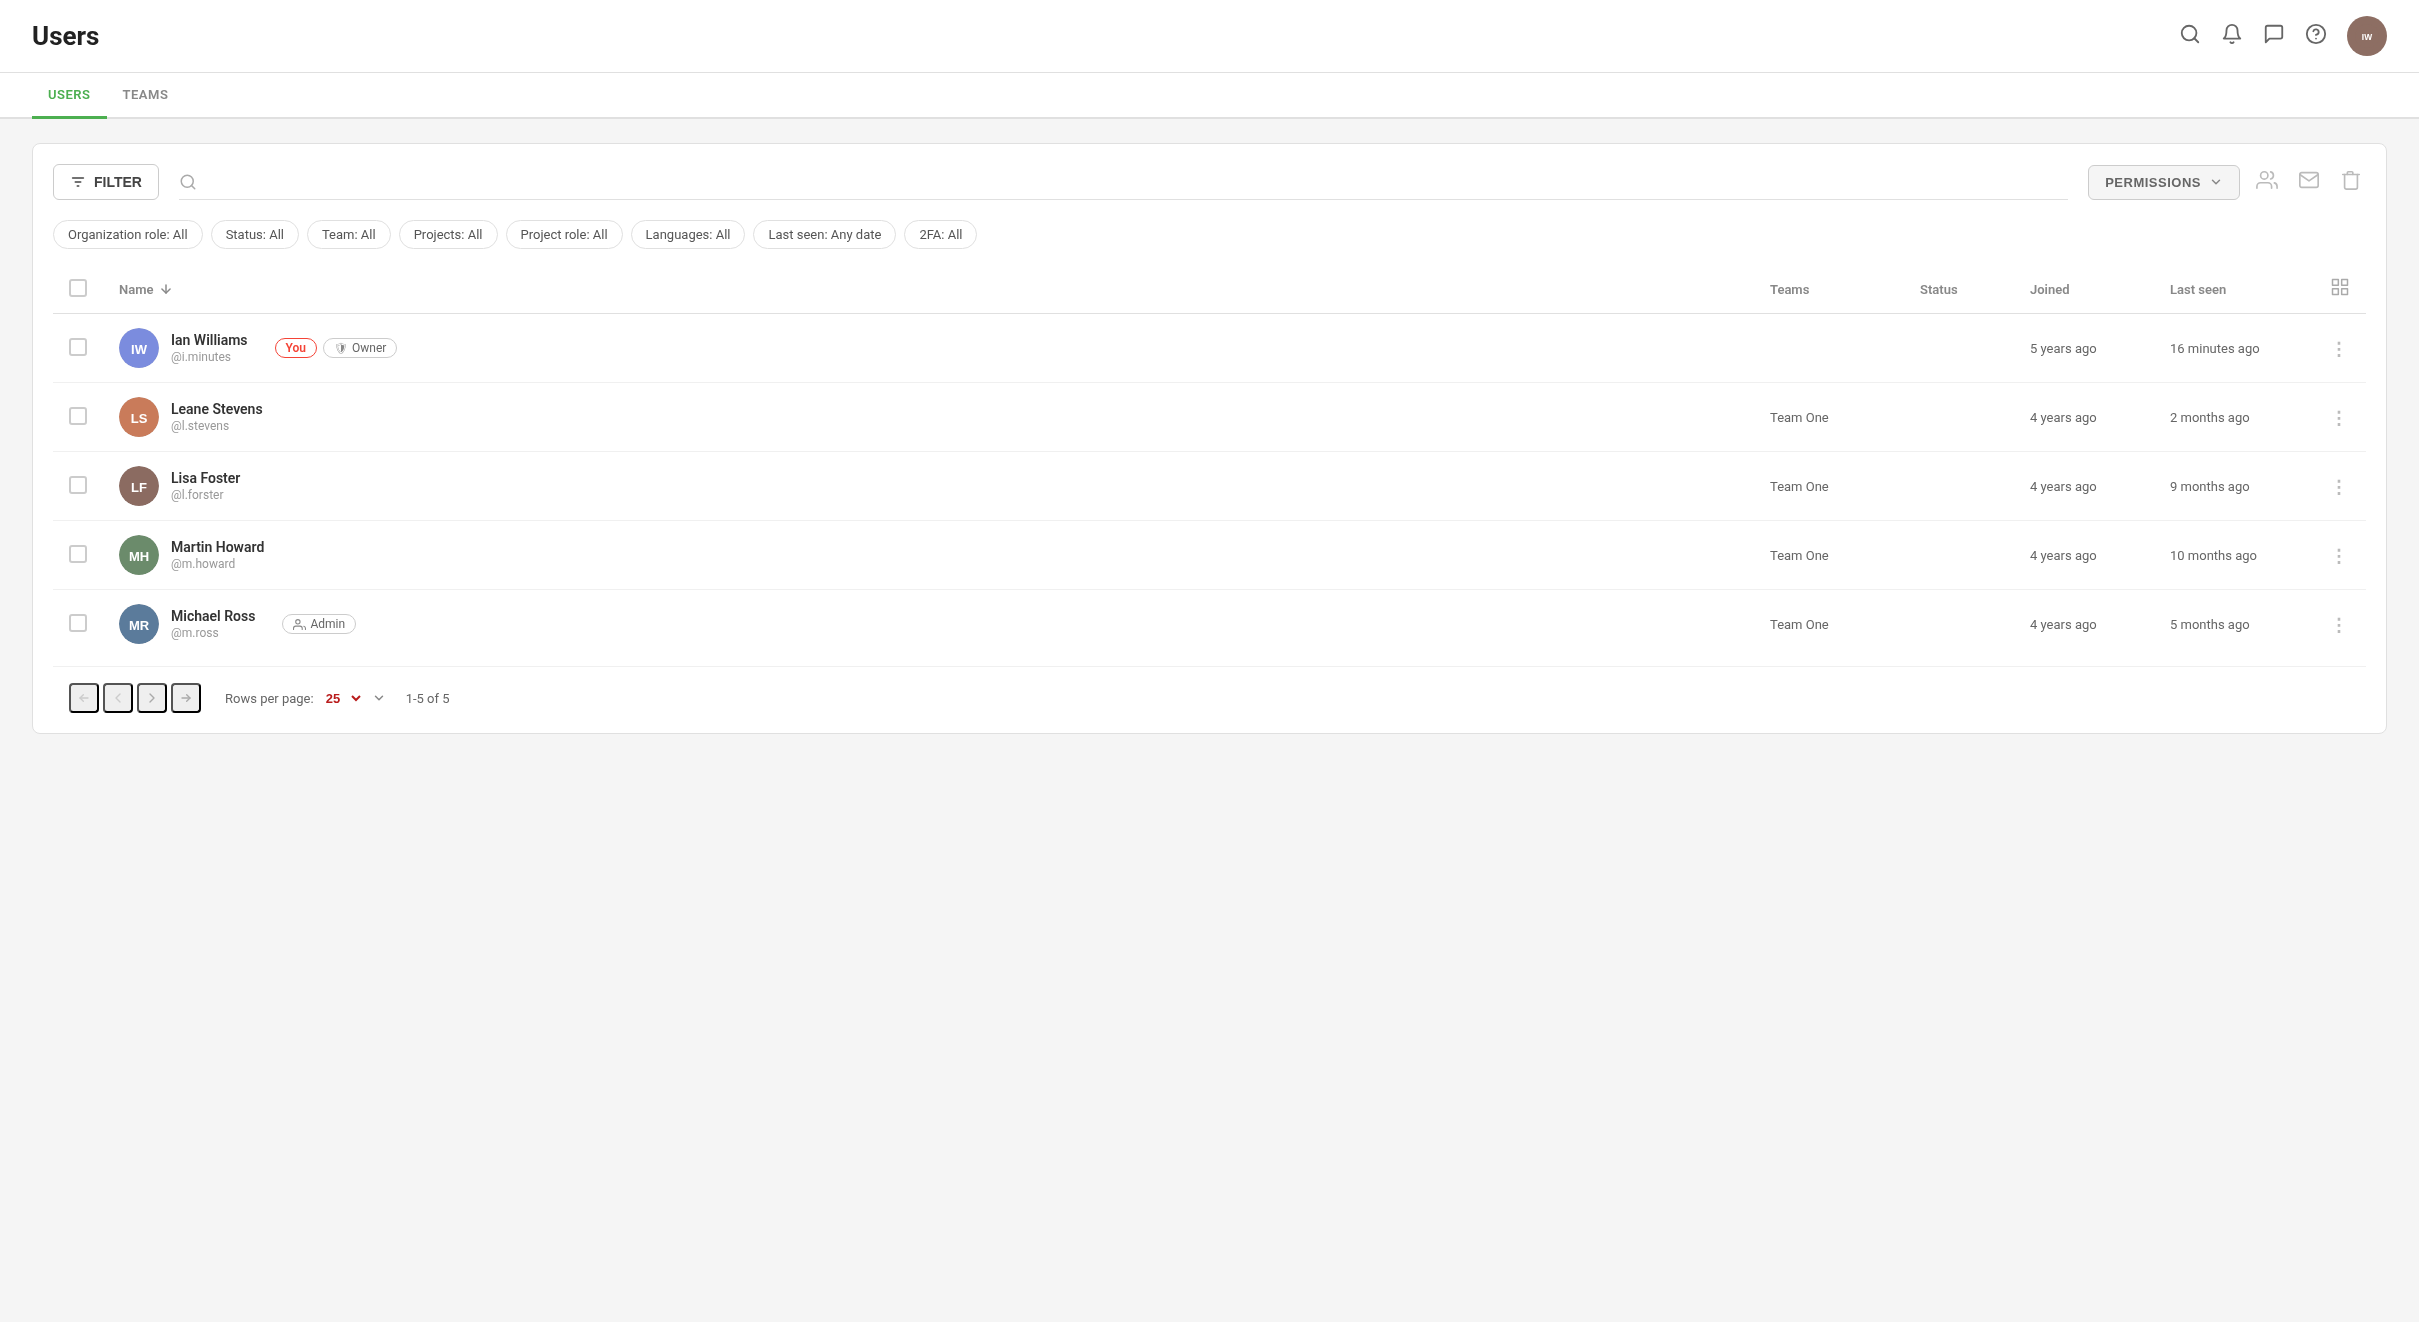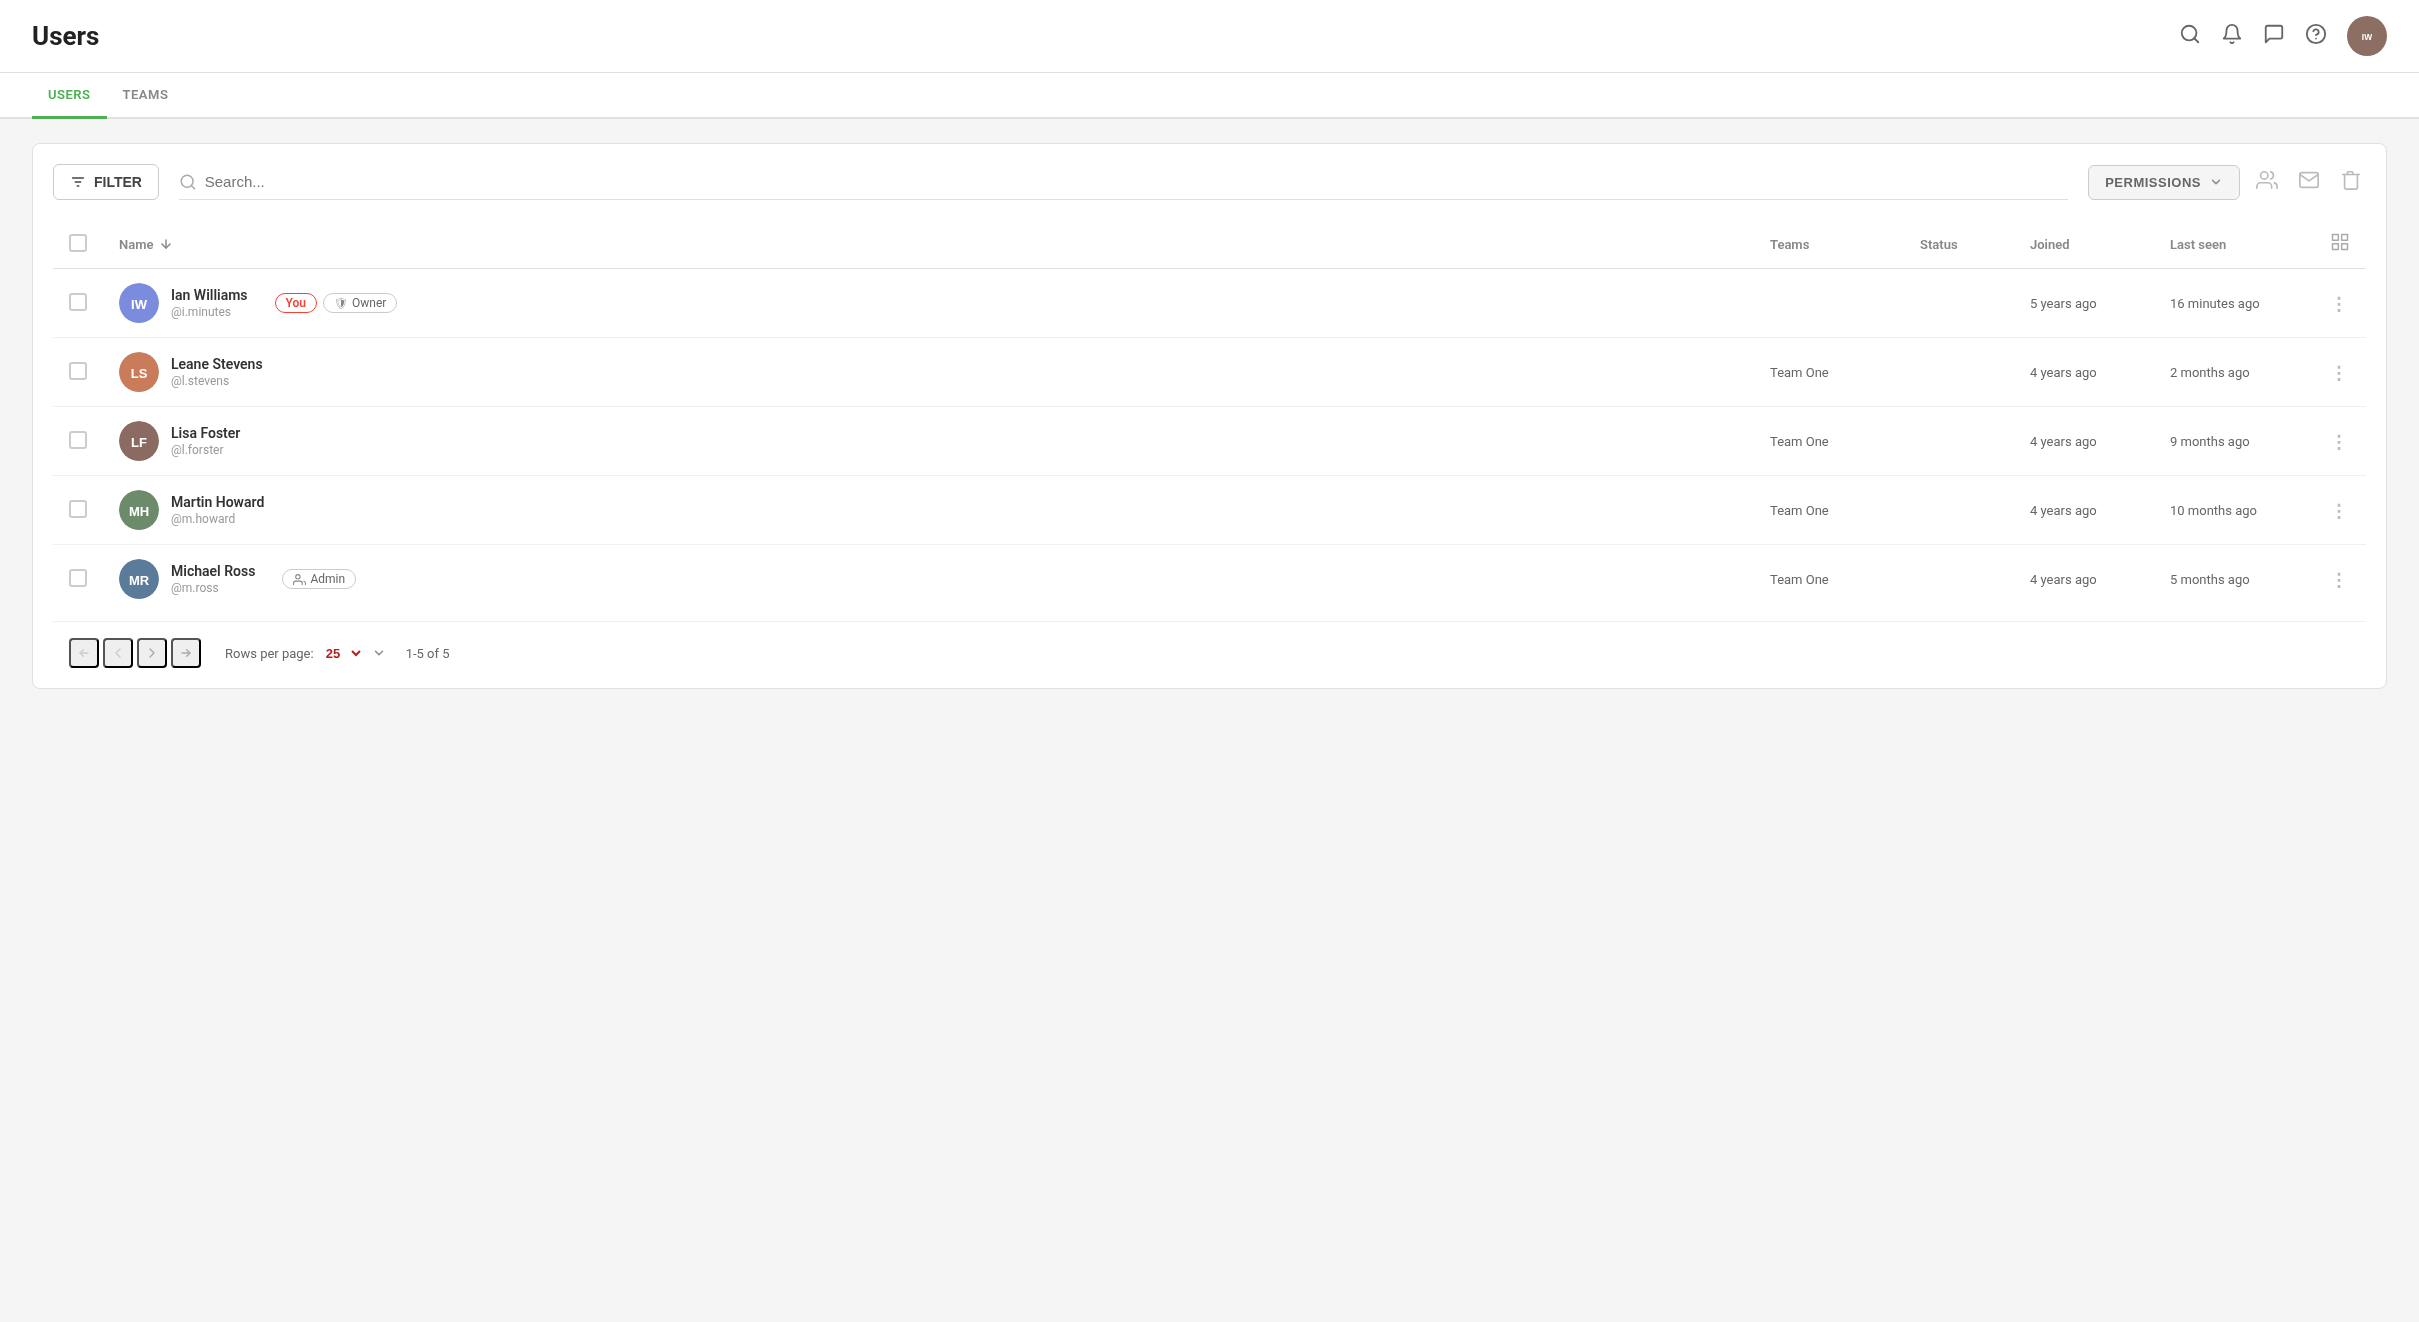--- a/index.html
+++ b/index.html
@@ -123,21 +123,20 @@
             <line x1="8" y1="12" x2="16" y2="12"></line>
             <line x1="11" y1="18" x2="13" y2="18"></line>
           </svg>
         <span>FILTER</span>
       </button>
       <div class="search-box">
         <svg width="18" height="18" viewBox="0 0 24 24" fill="none" stroke="#aaa" stroke-width="2" stroke-linecap="round" stroke-linejoin="round">
             <circle cx="11" cy="11" r="8"></circle>
             <line x1="21" y1="21" x2="16.65" y2="16.65"></line>
           </svg>
-        <input type="text" placeholder="Search..." style="">
       </div>
       <div class="toolbar-right">
         <button class="permissions-btn">
           <span>PERMISSIONS</span>
           <svg width="14" height="14" viewBox="0 0 24 24" fill="none" stroke="#888" stroke-width="2.5" stroke-linecap="round" stroke-linejoin="round">
               <polyline points="6 9 12 15 18 9"></polyline>
             </svg>
         </button>
         <span class="toolbar-icon-btn">
           <svg width="22" height="22" viewBox="0 0 24 24" fill="none" stroke="#bbb" stroke-width="1.8" stroke-linecap="round" stroke-linejoin="round">
@@ -155,20 +154,30 @@
         </span>
         <span class="toolbar-icon-btn">
           <svg width="22" height="22" viewBox="0 0 24 24" fill="none" stroke="#bbb" stroke-width="1.8" stroke-linecap="round" stroke-linejoin="round">
               <polyline points="3 6 5 6 21 6"></polyline>
               <path d="M19 6v14a2 2 0 0 1-2 2H7a2 2 0 0 1-2-2V6m3 0V4a1 1 0 0 1 1-1h4a1 1 0 0 1 1 1v2"></path>
             </svg>
         </span>
       </div>
     </div>
 
+    <div class="filters">
+      <div class="filter-chip">Organization role: All</div>
+      <div class="filter-chip">Status: All</div>
+      <div class="filter-chip">Team: All</div>
+      <div class="filter-chip">Projects: All</div>
+      <div class="filter-chip">Project role: All</div>
+      <div class="filter-chip">Languages: All</div>
+      <div class="filter-chip">Last seen: Any date</div>
+      <div class="filter-chip">2FA: All</div>
+    </div>
 
     <table class="table">
       <thead>
         <tr>
           <th style="width:44px;">
             <div class="checkbox"></div>
           </th>
           <th class="sortable">
             <div class="th-name">
               <span>Name</span>

